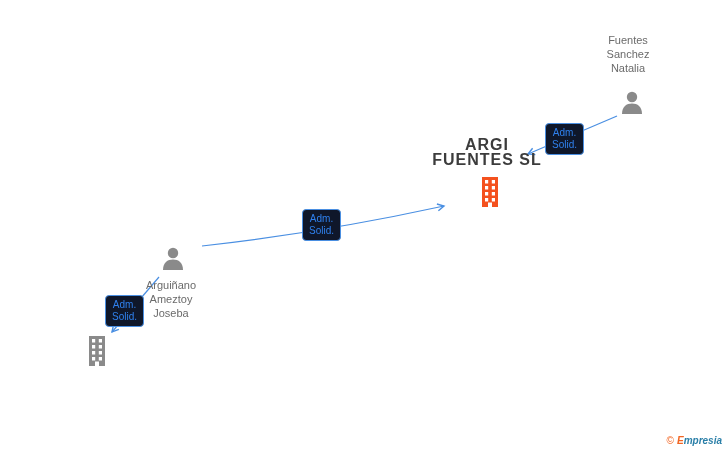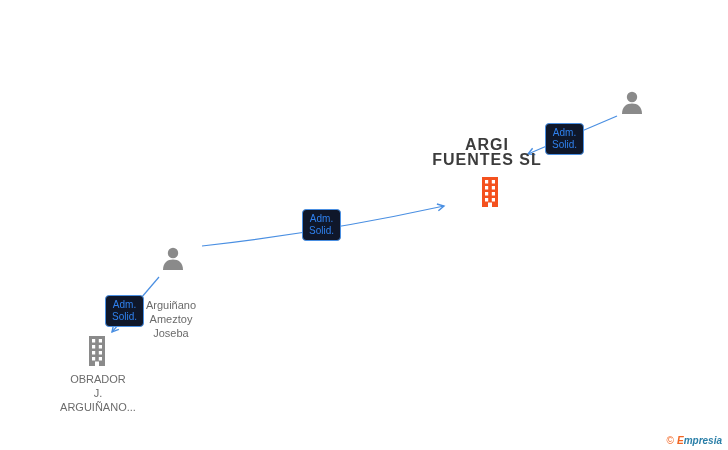--- a/index.html
+++ b/index.html
@@ -71,20 +71,23 @@
     <defs>
       <marker id="ah" markerWidth="10" markerHeight="10" refX="7.5" refY="4.5" orient="auto" markerUnits="userSpaceOnUse">
         <path class="arrow-head-path" d="M1,1 L7.5,4.5 L1,8"></path>
       </marker>
     </defs>
     <path class="edge-line" d="M617,116 L528,154" marker-end="url(#ah)"></path>
     <path class="edge-line" d="M202,246 Q320,233 444,206" marker-end="url(#ah)"></path>
     <path class="edge-line" d="M159,277 L112,332" marker-end="url(#ah)"></path>
   </svg>
 
+  <div class="node-label" style="left:573px; top:33px; width:110px;">Fuentes
+Sanchez
+Natalia</div>
   <div class="node-icon person-color" style="left:618px; top:89px;">
     <svg width="28" height="26" viewBox="0 0 28 26">
       <circle cx="14" cy="8" r="5.2" fill="currentColor"></circle>
       <path d="M4 25 C4 17.5 8.5 14.5 14 14.5 C19.5 14.5 24 17.5 24 25 Z" fill="currentColor"></path>
     </svg>
   </div>
 
   <div class="node-label company-title" style="left:427px; top:137px; width:120px;">ARGI
 FUENTES SL</div>
   <div class="node-icon company-orange" style="left:478px; top:177px;">
@@ -101,41 +104,38 @@
       <rect x="10" y="25.5" width="4" height="4.5" fill="#fff"></rect>
     </svg>
   </div>
 
   <div class="node-icon person-color" style="left:159px; top:245px;">
     <svg width="28" height="26" viewBox="0 0 28 26">
       <circle cx="14" cy="8" r="5.2" fill="currentColor"></circle>
       <path d="M4 25 C4 17.5 8.5 14.5 14 14.5 C19.5 14.5 24 17.5 24 25 Z" fill="currentColor"></path>
     </svg>
   </div>
-  <div class="node-label" style="left:116px; top:278px; width:110px;margin-top:20px;">Arguiñano
+  <div class="node-label" style="left:116px; top:278px; width:110px;">Arguiñano
 Ameztoy
 Joseba</div>
 
   <div class="node-icon company-gray" style="left:85px; top:336px;">
     <svg width="24" height="30" viewBox="0 0 24 30">
       <rect x="4" y="0" width="16" height="30" fill="currentColor"></rect>
       <rect x="7" y="3" width="3.2" height="3.5" fill="#fff"></rect>
       <rect x="13.8" y="3" width="3.2" height="3.5" fill="#fff"></rect>
       <rect x="7" y="9" width="3.2" height="3.5" fill="#fff"></rect>
       <rect x="13.8" y="9" width="3.2" height="3.5" fill="#fff"></rect>
       <rect x="7" y="15" width="3.2" height="3.5" fill="#fff"></rect>
       <rect x="13.8" y="15" width="3.2" height="3.5" fill="#fff"></rect>
       <rect x="7" y="21" width="3.2" height="3.5" fill="#fff"></rect>
       <rect x="13.8" y="21" width="3.2" height="3.5" fill="#fff"></rect>
       <rect x="10" y="25.5" width="4" height="4.5" fill="#fff"></rect>
     </svg>
   </div>
-  <div class="node-label" style="left:43px; top:372px; width:110px;">OBRADOR
-J.
-ARGUIÑANO...</div>
 
   <div class="edge-badge" style="left:545px; top:123px;">Adm.
 Solid.</div>
   <div class="edge-badge" style="left:302px; top:209px;">Adm.
 Solid.</div>
   <div class="edge-badge" style="left:105px; top:295px;">Adm.
 Solid.</div>
 
   <div class="footer">
     <span class="c">©</span><span class="e">E</span><span class="rest">mpresia</span>

